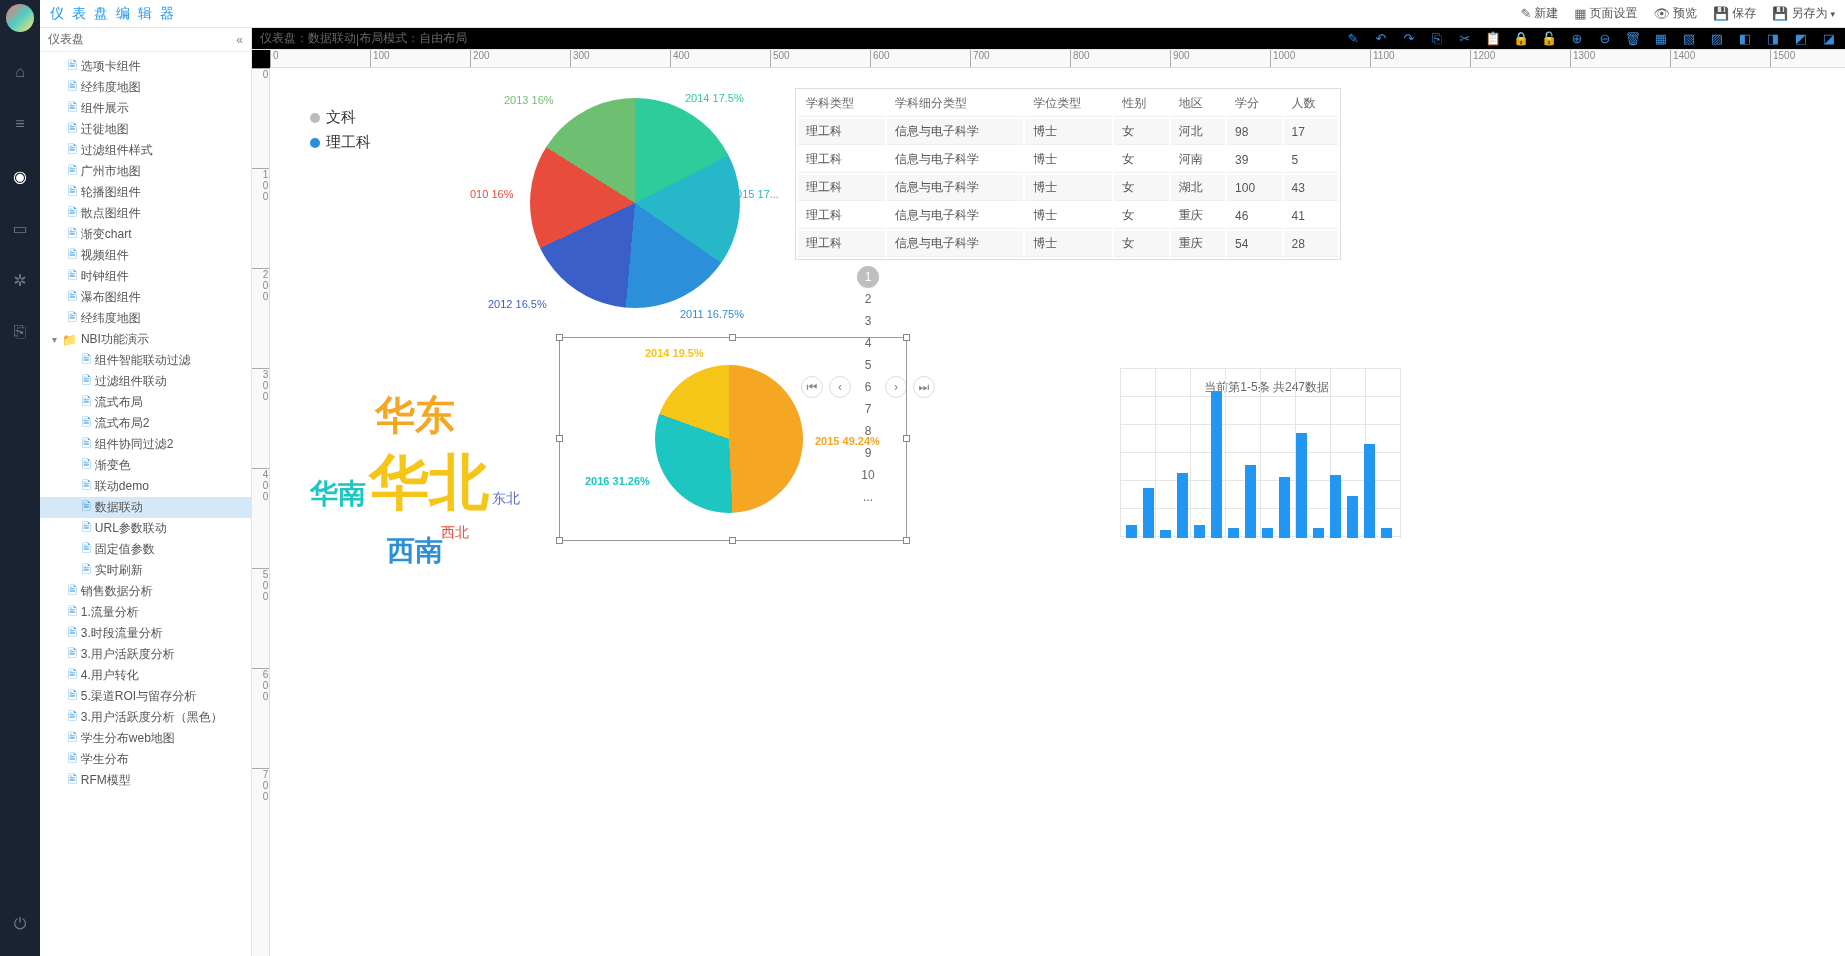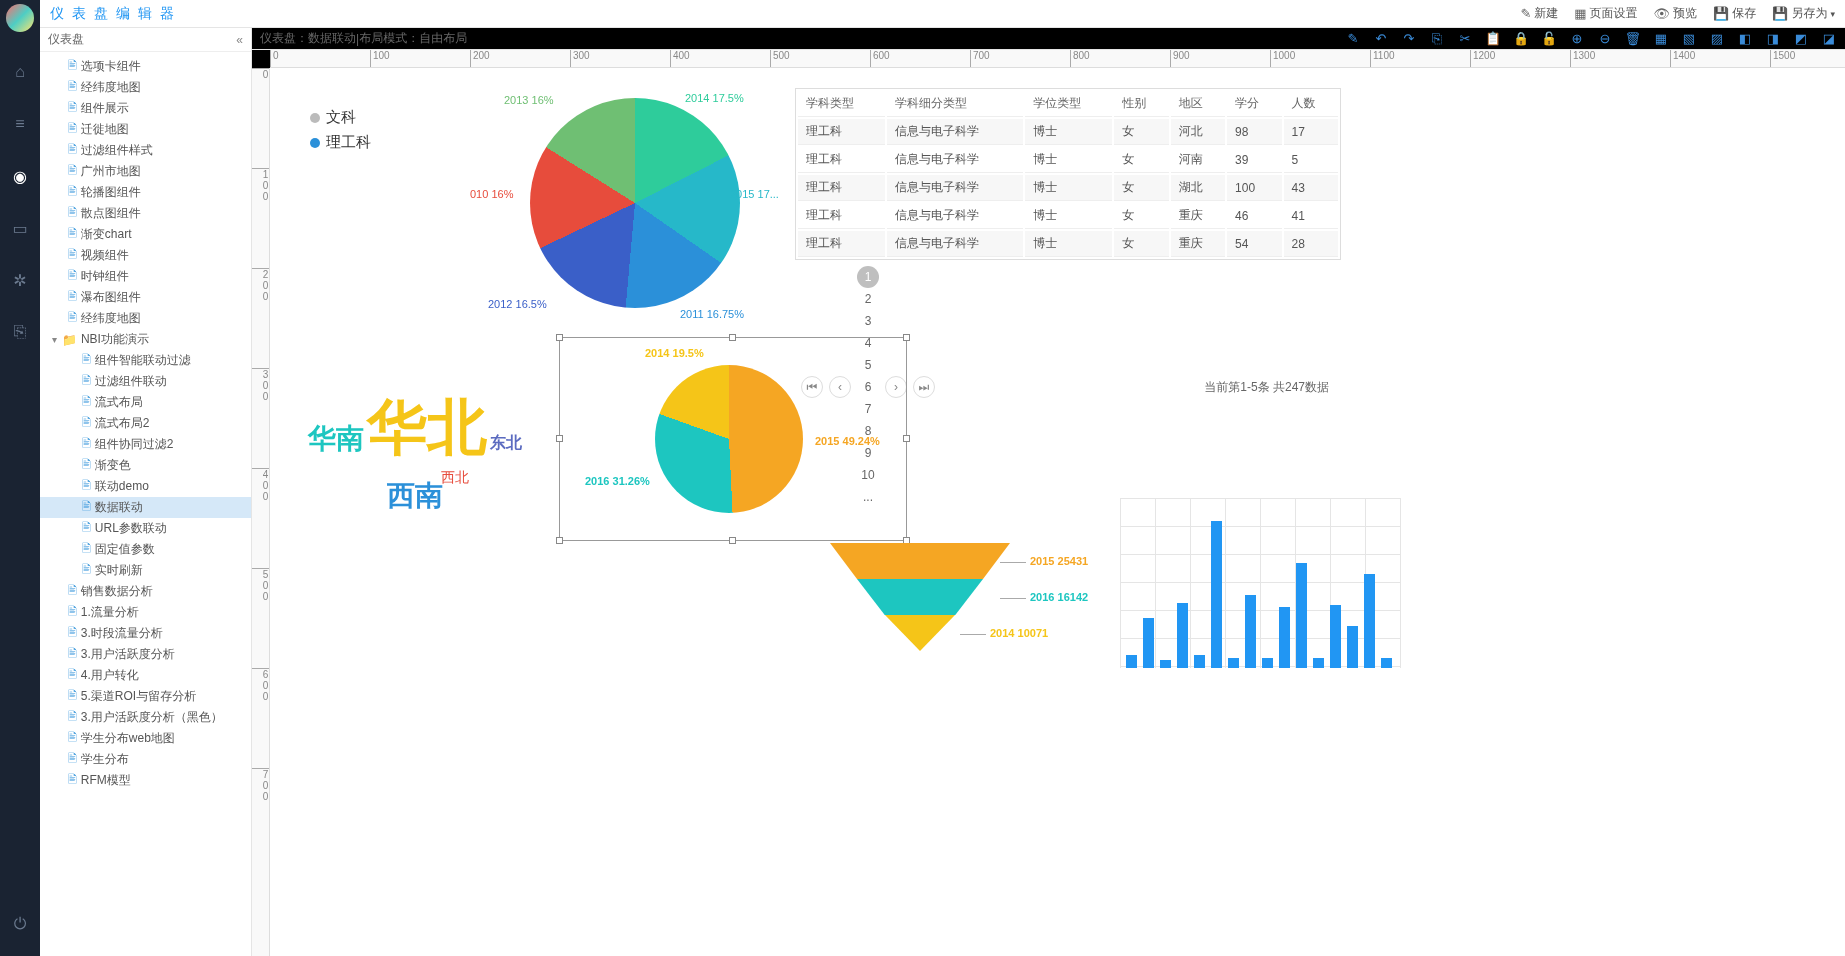--- a/index.html
+++ b/index.html
@@ -417,23 +417,26 @@
             <span class="pg">...</span>
           </span>
         <span class="nav">›</span>
         <span class="nav">⏭</span>
         <span class="info">当前第1-5条 共247数据</span>
       </div>
     </div>
 
     <div class="widget wordcloud" style="left:30px;top:320px;width:230px;">
       <div style="text-align:center;">
+        <span style="font-size:40px;color:#f5a623;font-weight:bold;">华东</span>
+      </div>
+      <div style="text-align:center;">
         <span style="font-size:28px;color:#1dc6c0;font-weight:bold;">华南</span>
         <span style="font-size:60px;color:#f5c518;font-weight:bold;">华北</span>
-        <span style="font-size:16px;color:#5b6bc0;font-weight:bold;">东北</span>
+        <span style="font-size:14px;color:#5b6bc0;">东北</span>
       </div>
       <div style="text-align:center;">
         <span style="font-size:14px;color:#e74c3c;margin-left:80px;">西北</span>
       </div>
       <div style="text-align:center;margin-top:-10px;">
         <span style="font-size:28px;color:#2b90d9;font-weight:bold;">西南</span>
       </div>
     </div>
 
     <div class="widget pie2-wrap selected" style="left:290px;top:270px;">
@@ -445,28 +448,20 @@
       <div class="handle" style="left:50%;bottom:-4px;margin-left:-4px;"></div>
       <div class="handle" style="left:-4px;top:50%;margin-top:-4px;"></div>
       <div class="handle" style="right:-4px;top:50%;margin-top:-4px;"></div>
       <div class="pie2">
         <span class="lbl" style="left:160px;top:70px;color:#f5a623;">2015 49.24%</span>
         <span class="lbl" style="left:-70px;top:110px;color:#1dc6c0;">2016 31.26%</span>
         <span class="lbl" style="left:-10px;top:-18px;color:#f5c518;">2014 19.5%</span>
       </div>
     </div>
 
-    <div class="widget funnel" style="left:530px;top:475px;">
-      <div class="lvl lvl1"></div>
-      <div class="lvl lvl2"></div>
-      <div class="lvl lvl3"></div>
-      <div class="flbl" style="top:12px;color:#f5a623;"><span class="ln"></span><span>2015 25431</span></div>
-      <div class="flbl" style="top:48px;color:#1dc6c0;"><span class="ln"></span><span>2016 16142</span></div>
-      <div class="flbl" style="top:84px;color:#f5c518;left:160px;"><span class="ln"></span><span>2014 10071</span></div>
-    </div>
 
     <div class="widget bars" style="left:850px;top:300px;">
       <div class="grid" id="bargrid">
           <div class="hl" style="top:0px"></div>
           <div class="hl" style="top:28px"></div>
           <div class="hl" style="top:56px"></div>
           <div class="hl" style="top:84px"></div>
           <div class="hl" style="top:112px"></div>
           <div class="hl" style="top:140px"></div>
           <div class="hl" style="top:168px"></div>

